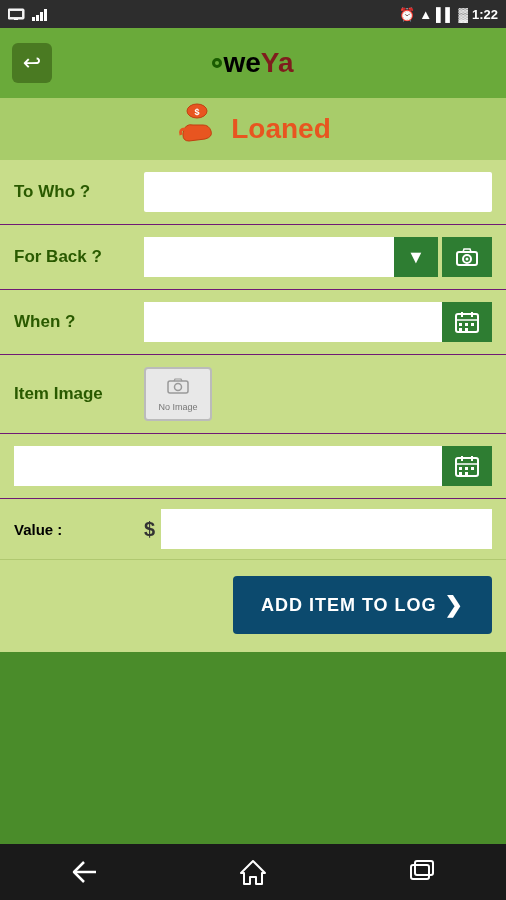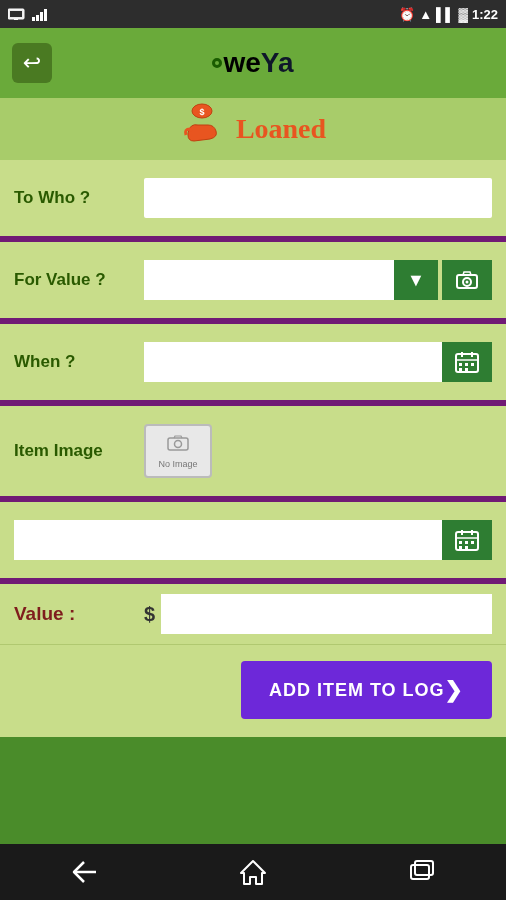--- a/index.html
+++ b/index.html
@@ -54,21 +54,21 @@
     .back-arrow {
       color: white;
       font-size: 22px;
       line-height: 1;
     }
     .logo {
       font-size: 28px;
       font-weight: bold;
     }
     .logo-owe { color: #000000; }
-    .logo-ya { color: #0f172a; }
+    .logo-ya { color: #7f1d1d; }
     .logo-circle {
       display: inline-block;
       width: 10px;
       height: 10px;
       border: 3px solid #1a5c00;
       border-radius: 50%;
       margin-right: 1px;
       vertical-align: middle;
       position: relative;
       top: -2px;
@@ -85,34 +85,33 @@
       gap: 12px;
     }
     .loaned-icon {
       font-size: 32px;
       color: #e85520;
     }
     .loaned-text {
       font-size: 28px;
       font-weight: bold;
       color: #e85520;
-      font-family: Liberation Serif, serif;
     }
 
     
     .form-area {
       background: #c8dd8a;
       padding: 0;
     }
 
     .form-row {
       display: flex;
       align-items: center;
-      padding: 18px 14px;
-      border-bottom: 6px solid #701a75;
+      padding: 12px 14px;
+      border-bottom: 1px solid #701a75;
       min-height: 58px;
     }
 
     .form-label {
       color: #2a5a00;
       font-size: 17px;
       font-weight: bold;
       width: 130px;
       flex-shrink: 0;
     }
@@ -217,22 +216,22 @@
 
     
     .value-row {
       display: flex;
       align-items: center;
       padding: 10px 14px;
       border-bottom: 1px solid #b0c870;
       min-height: 58px;
     }
     .value-label {
-      color: #7f1d1d;
-      font-size: 19px;
+      color: #000000;
+      font-size: 15px;
       font-weight: bold;
       width: 130px;
       flex-shrink: 0;
     }
     .dollar-sign {
       font-size: 20px;
       color: #333;
       margin-right: 6px;
       font-weight: bold;
     }
@@ -250,32 +249,32 @@
     }
 
     
     .add-btn-row {
       background: #c8dd8a;
       padding: 16px 14px 18px;
       display: flex;
       justify-content: flex-end;
     }
     .add-btn {
-      background: #6d28d9;
+      background: #0c4a6e;
       color: white;
       border: none;
       border-radius: 4px;
       padding: 16px 28px;
       font-size: 18px;
       font-weight: bold;
       letter-spacing: 1px;
       cursor: pointer;
       display: flex;
       align-items: center;
-      gap: 0;
+      gap: 8px;
     }
     .add-btn-arrow {
       font-size: 22px;
       font-weight: bold;
     }
 
     
     .green-space {
       background: #4a8c2a;
       flex: 1;
@@ -354,21 +353,21 @@
 </div>
 
 <div class="form-area">
 
   <div class="form-row">
     <span class="form-label">To Who ?</span>
     <input class="form-input" type="text" placeholder="" style="">
   </div>
 
   <div class="form-row">
-    <span class="form-label">For Value ?</span>
+    <span class="form-label">For Back ?</span>
     <div class="input-with-buttons">
       <input type="text" placeholder="" style="">
       <button class="dropdown-btn">▼</button>
       <button class="camera-btn">
         <svg width="24" height="20" viewBox="0 0 24 20">
           <rect x="2" y="5" width="20" height="13" rx="2" fill="none" stroke="white" stroke-width="2"></rect>
           <circle cx="12" cy="12" r="4" fill="none" stroke="white" stroke-width="2"></circle>
           <path d="M8 5 L9 2 L15 2 L16 5" fill="none" stroke="white" stroke-width="1.5"></path>
           <circle cx="12" cy="12" r="1.5" fill="white"></circle>
         </svg>

